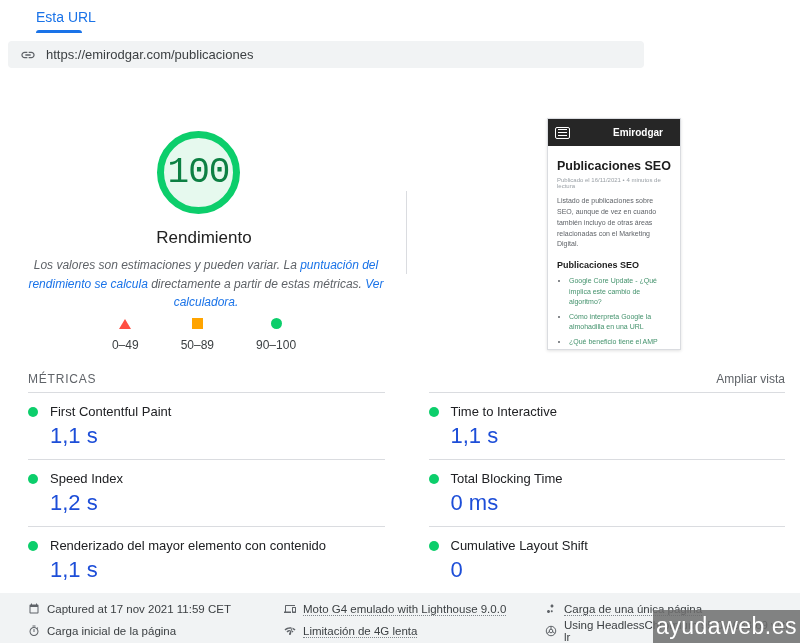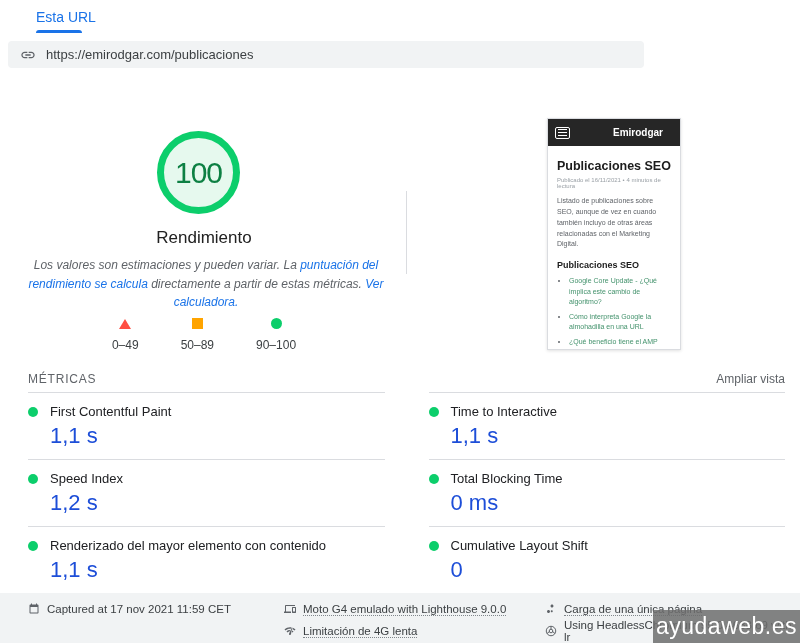--- a/index.html
+++ b/index.html
@@ -13,21 +13,21 @@
 
   
   .url-bar { position:absolute; left:8px; top:41px; width:636px; height:27px; background:#f1f3f4;
     border-radius:4px; display:flex; align-items:center; padding-left:12px; gap:10px; }
   .url-bar svg { width:16px; height:16px; fill:#5f6368; flex:0 0 auto; }
   .url-text { font-size:13px; color:#3c4043; }
 
   
   .gauge-circle { position:absolute; left:157px; top:131px; width:83px; height:83px; border-radius:50%;
     border:7px solid #0cce6b; background:#e6f9ee; display:flex; align-items:center; justify-content:center; }
-  .gauge-score { font-family:Liberation Sans, sans-serif; font-size:30px; color:#0d8043; letter-spacing:-1px; }
+  .gauge-score { font-family:Liberation Mono, monospace; font-size:36px; color:#0d8043; letter-spacing:-1px; }
   .gauge-label { position:absolute; left:0; top:228px; width:408px; text-align:center; font-size:17px; color:#212121; }
 
   .score-desc { position:absolute; left:25px; top:256px; width:362px; text-align:center;
     font-size:12px; line-height:1.55; color:#5f6368;font-style:italic; }
   .score-desc a { color:#1a73e8; text-decoration:none; cursor:pointer; }
 
   
   .legend { position:absolute; left:0; top:318px; width:408px; display:flex; justify-content:center;
     gap:42px; align-items:center; font-size:12px; color:#3c4043; }
   .legend-item { display:flex; align-items:center; gap:9px;flex-direction:column; }
@@ -191,20 +191,26 @@
   </div>
 
   <div class="footer">
     <div class="footer-col c1">
       <div class="footer-item">
         <svg viewBox="0 0 24 24">
             <path d="M19 3h-1V1h-2v2H8V1H6v2H5c-1.11 0-2 .9-2 2v14c0 1.1.89 2 2 2h14c1.1 0 2-.9 2-2V5c0-1.1-.9-2-2-2zm0 16H5V8h14v11z"></path>
           </svg>
         <span class="txt">Captured at 17 nov 2021 11:59 CET</span>
       </div>
+      <div class="footer-item">
+        <svg viewBox="0 0 24 24">
+            <path d="M15 1H9v2h6V1zm-4 13h2V8h-2v6zm8.03-6.61 1.42-1.42c-.43-.51-.9-.99-1.41-1.41l-1.42 1.42C16.07 4.74 14.12 4 12 4c-4.97 0-9 4.03-9 9s4.02 9 9 9 9-4.03 9-9c0-2.12-.74-4.07-1.97-5.61zM12 20c-3.87 0-7-3.13-7-7s3.13-7 7-7 7 3.13 7 7-3.13 7-7 7z"></path>
+          </svg>
+        <span class="txt">Carga inicial de la página</span>
+      </div>
     </div>
     <div class="footer-col c2">
       <div class="footer-item">
         <svg viewBox="0 0 24 24">
             <path d="M4 6h18V4H4c-1.1 0-2 .9-2 2v11H0v3h14v-3H4V6zm19 2h-6c-.55 0-1 .45-1 1v10c0 .55.45 1 1 1h6c.55 0 1-.45 1-1V9c0-.55-.45-1-1-1zm-1 9h-4v-7h4v7z"></path>
           </svg>
         <span class="txt dotted">Moto G4 emulado with Lighthouse 9.0.0</span>
       </div>
       <div class="footer-item">
         <svg viewBox="0 0 24 24">

